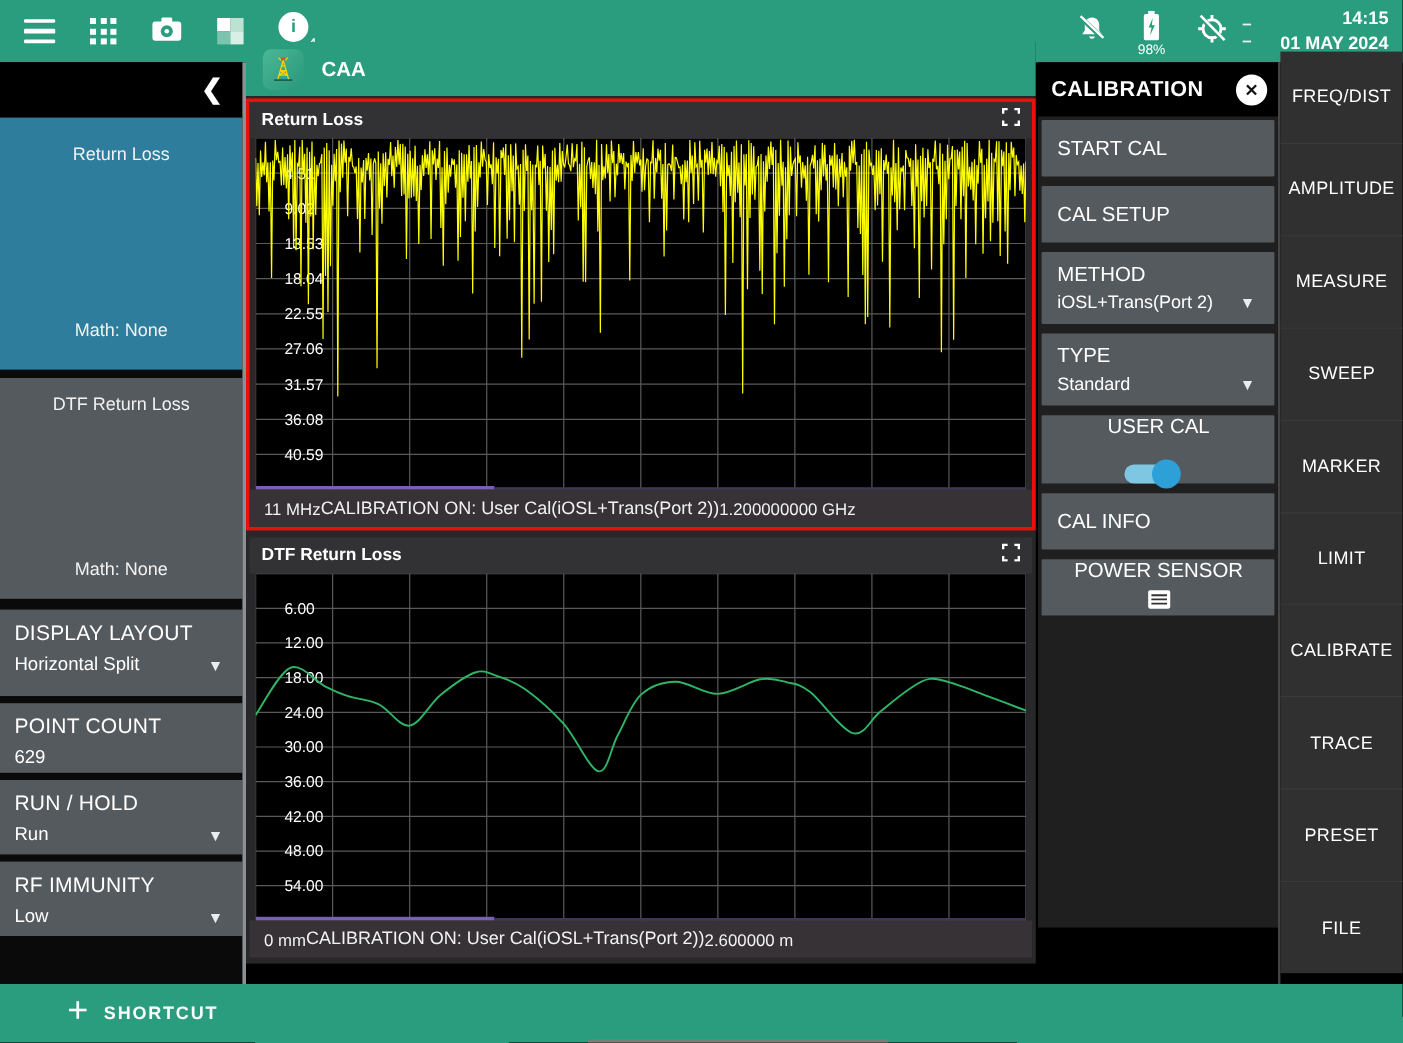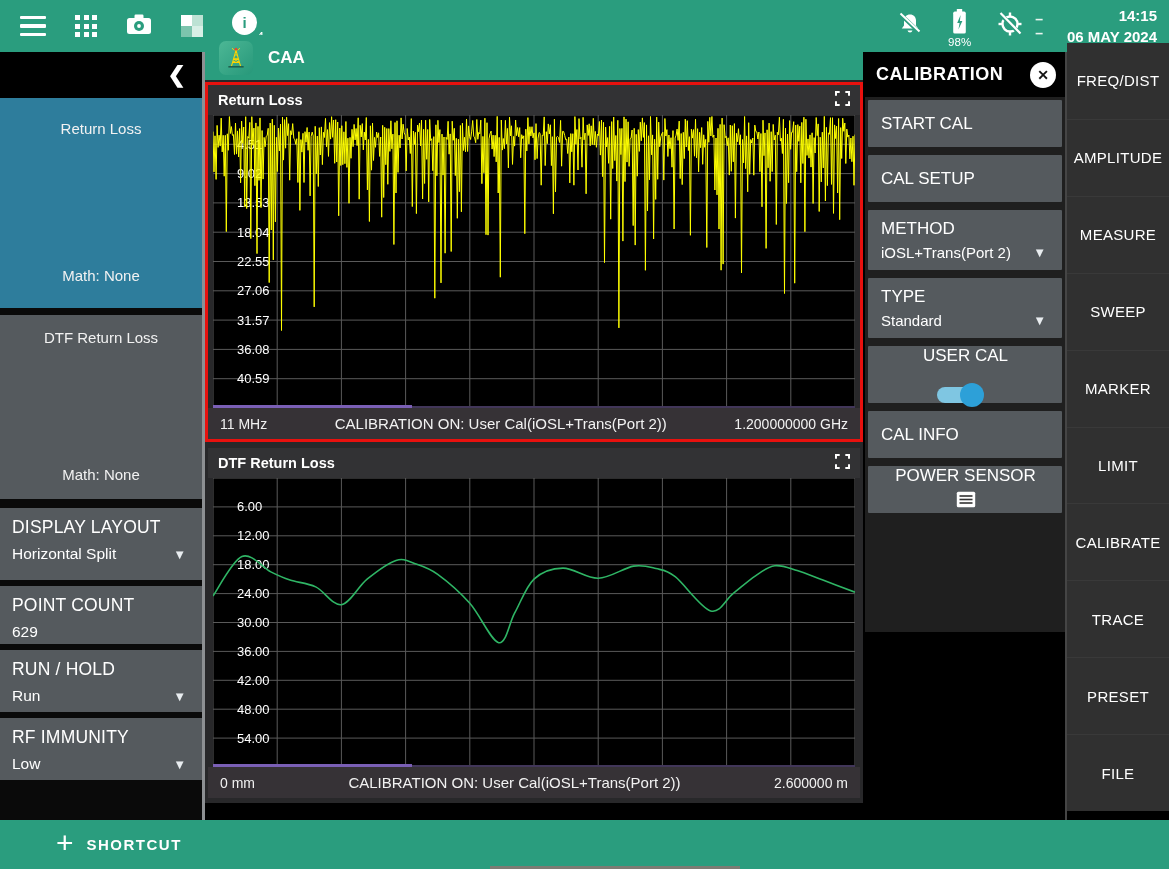--- a/index.html
+++ b/index.html
@@ -50,25 +50,25 @@
   .tablabel{font-size:17px;font-weight:bold;color:#fff;}
   .card{box-sizing:border-box;width:658px;border:3px solid transparent;background:#28282a;}
   .card.selected{border-color:#e8110e;margin-top:2px;}
   .card.second{margin-top:3px;}
   .chead{height:30px;background:#323234;display:flex;align-items:center;justify-content:space-between;padding:0 10px;}
   .ctitle{font-size:14.5px;font-weight:bold;color:#fff;}
   .plotwrap{margin:0 5px;background:#000;position:relative;}
   .card.selected .plotwrap{height:293px;}
   .card.second .plotwrap{height:289px;}
   .plotwrap svg{position:absolute;inset:0;width:100%;height:100%;display:block;}
-  .cstatus{height:31px;background:#363236;display:flex;align-items:center;justify-content:space-between;padding:0 12px;font-size:14px;color:#f2f2f2;}
+  .cstatus{height:31px;background:#363236;display:flex;align-items:center;padding:0 12px;font-size:14px;color:#f2f2f2;}
   .cstatus .mid{font-size:15px;}
   
   .calsep{position:absolute;left:1065px;top:52px;width:2px;height:768px;background:#454545;}
-  .calpanel{position:absolute;left:865px;top:52px;width:200px;height:580px;background:#1f1f1f;}
+  .calpanel{position:absolute;left:865px;top:52px;width:200px;height:721px;background:#1f1f1f;}
   .calhead{height:45px;background:#000;display:flex;align-items:center;justify-content:space-between;padding:0 9px 0 11px;}
   .calhead .t{font-size:18px;font-weight:600;letter-spacing:0.4px;}
   .closebtn{width:26px;height:26px;border-radius:50%;background:#fff;color:#111;display:flex;align-items:center;justify-content:center;
             font-size:14px;font-weight:bold;cursor:pointer;}
   .calbtn{background:#555a5e;color:#fff;margin:8px 3px 0 3px;border-radius:1px;display:flex;flex-direction:column;
           justify-content:center;padding-left:13px;box-sizing:border-box;font-size:17px;}
   .calbtn.first{margin-top:3px;}
   .calbtn.h47{height:47px;}.calbtn.h60{height:60px;}.calbtn.h57{height:57px;}
   .calbtn.disabled{color:#9aa0a4;}
   .calbtn .sub{display:flex;align-items:center;justify-content:space-between;font-size:15px;margin-top:5px;padding-right:12px;}
@@ -158,21 +158,21 @@
             <line x1="5.5" y1="3" x2="25.5" y2="23.5" stroke="#fff" stroke-width="2.2"></line>
           </svg>
         </span>
         <span class="gpsdashes">
           <span>–</span>
           <span>–</span>
         </span>
       </span>
       <span class="clock">
         <span>14:15</span>
-        <span>06 MAY 2024</span>
+        <span>01 MAY 2024</span>
       </span>
     </div>
   </div>
 
   <div class="sidebar">
     <div class="sidehead">
       <span class="collapse">❮</span>
     </div>
     <div class="tracebox active">
       <span>Return Loss</span>

